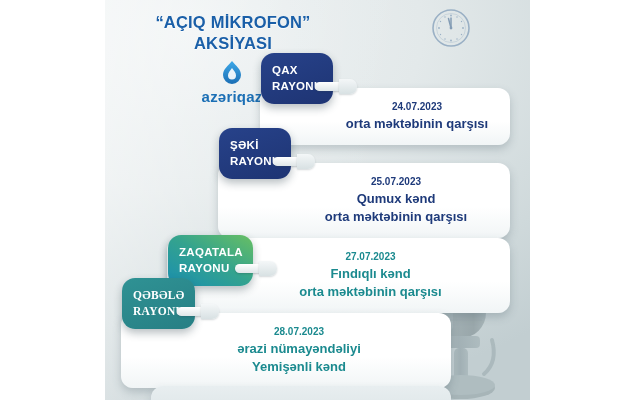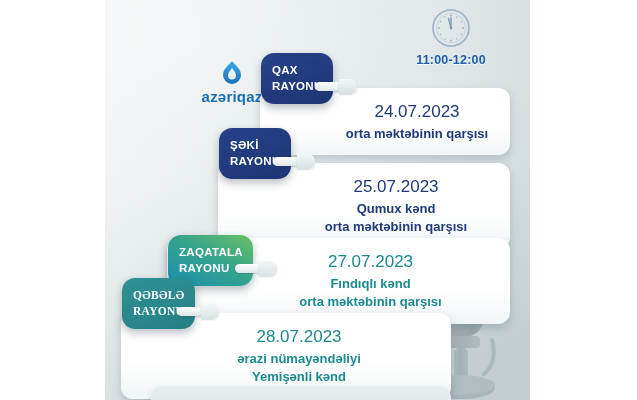--- a/index.html
+++ b/index.html
@@ -109,22 +109,22 @@
     padding: 12px 10px 12px 74px;
     box-sizing: border-box;
     text-align: center;
     background: linear-gradient(180deg, #ffffff 0%, #ffffff 58%, #f1f5f6 100%);
   }
   .card.faded {
     background: linear-gradient(180deg, #e8eef0 0%, #dfe7e9 60%, #d6e0e2 100%);
     box-shadow: 0 4px 9px rgba(70,90,100,.18);
   }
   .card-date {
-    font-size: 17px;
-    font-weight: normal;
+    font-size: 10px;
+    font-weight: bold;
     line-height: 1.45;
   }
   .card-line {
     font-size: 13px;
     font-weight: bold;
     line-height: 1.42;
   }
   .nv { color: #1e3a7a; }
   .tl { color: #1b8a8f; }
 
@@ -209,20 +209,24 @@
       <rect x="26" y="108" width="38" height="12" rx="4" fill="url(#mgBody)"></rect>
 
       <path d="M14 112 q-6 22 8 34" stroke="#8a9ca0" stroke-width="4" fill="none" stroke-linecap="round"></path>
       <path d="M76 112 q6 22 -8 34" stroke="#8a9ca0" stroke-width="4" fill="none" stroke-linecap="round"></path>
 
       <rect x="38" y="120" width="14" height="34" rx="5" fill="url(#mgBody)"></rect>
       <ellipse cx="45" cy="160" rx="34" ry="11" fill="#7f9195"></ellipse>
       <ellipse cx="45" cy="157" rx="34" ry="10" fill="#93a5a9"></ellipse>
     </svg>
 
+    <div class="headline">
+      <span>“AÇIQ MİKROFON”</span><br>
+      <span>AKSİYASI</span>
+    </div>
 
     <div class="brand">
       <svg class="brand-flame" width="24" height="26" viewBox="0 0 24 26">
         <defs>
           <linearGradient id="fl" x1="0" y1="0" x2="0" y2="1">
             <stop offset="0%" stop-color="#3ea8e8"></stop>
             <stop offset="100%" stop-color="#1b6fb5"></stop>
           </linearGradient>
         </defs>
         <path d="M12 1 C16 6 21 9 21 15 A9 9 0 0 1 3 15 C3 9 8 6 12 1 Z" fill="url(#fl)"></path>
@@ -246,21 +250,20 @@
             <circle cx="14" cy="31" r=".7"></circle>
           <circle cx="9.5" cy="26.5" r=".7"></circle>
             <circle cx="8" cy="20" r=".9"></circle>
           <circle cx="9.5" cy="13.5" r=".7"></circle>
             <circle cx="14" cy="9" r=".7"></circle>
         </g>
         <line x1="20" y1="20" x2="20" y2="10" stroke="#4b6f96" stroke-width="1.5" stroke-linecap="round"></line>
         <line x1="20" y1="20" x2="17.5" y2="10.5" stroke="#4b6f96" stroke-width="1.5" stroke-linecap="round"></line>
         <circle cx="20" cy="20" r="1.4" fill="#4b6f96"></circle>
       </svg>
-      <span class="time-label">11:00-12:00</span>
     </div>
 
     <div class="row">
       <div class="card" style="left:155px; top:88px; width:250px;">
         <div class="card-date nv">24.07.2023</div>
         <div class="card-line nv">orta məktəbinin qarşısı</div>
       </div>
       <div class="tag tag-navy" style="left:156px; top:53px;">
         <span class="tl1">QAX</span>
         <span class="tl2">RAYONU</span>

